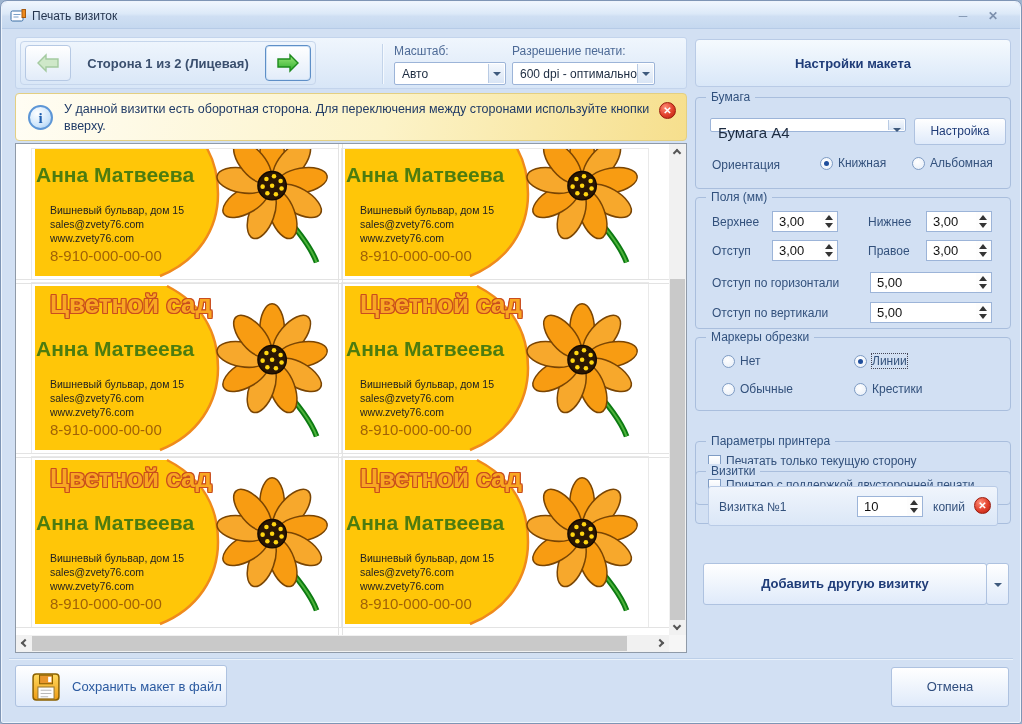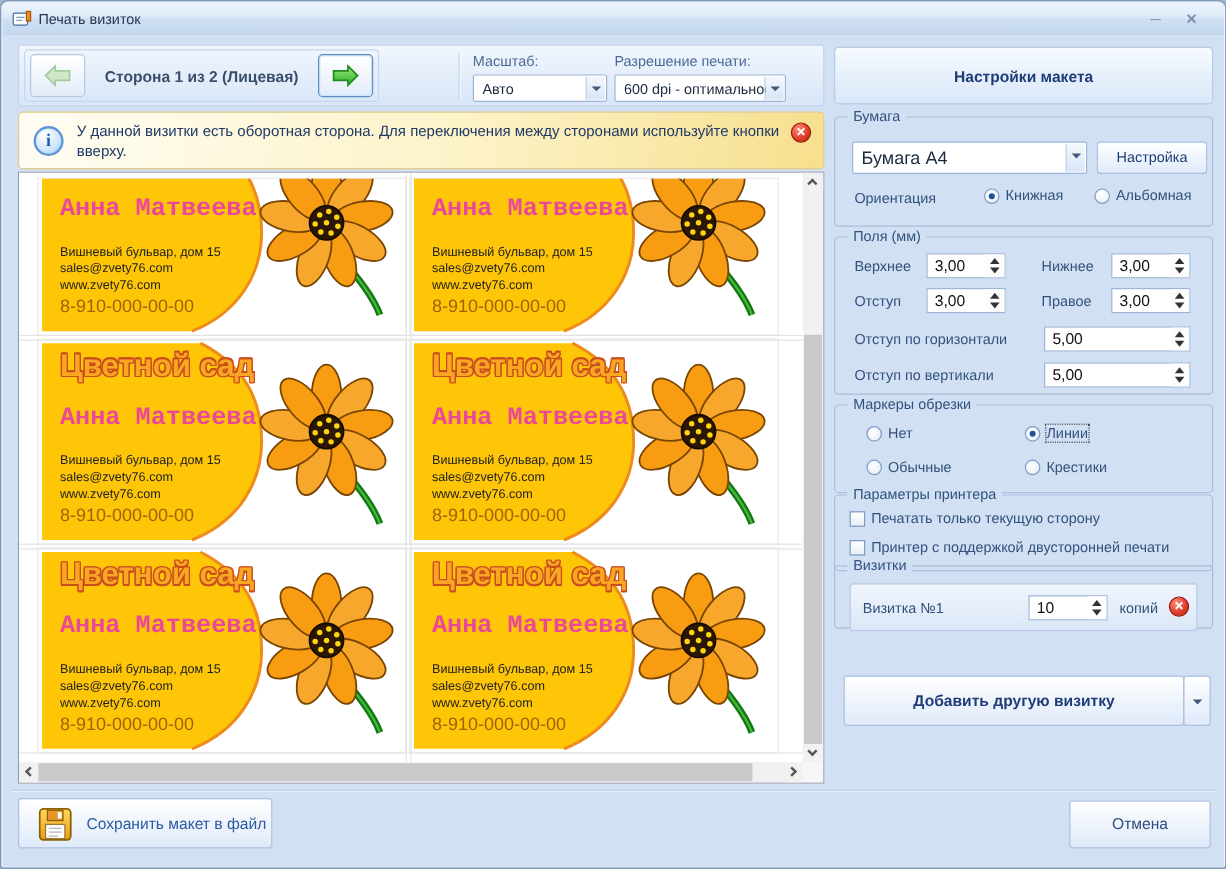--- a/index.html
+++ b/index.html
@@ -72,21 +72,21 @@
   .card-cell { position:absolute; width:306px; overflow:hidden; background:#fff;
                box-shadow:0 0 0 1px #e9e9e9; }
   .cell-r1 { top:5px; height:130px; } .cell-r2 { top:139px; height:170px; } .cell-r3 { top:313px; height:170px; }
   .cell-c1 { left:16px; } .cell-c2 { left:326px; }
   .card { position:absolute; left:0; top:0; width:306px; height:170px; }
   .cell-r1 .card { top:-40px; }
   .blob { position:absolute; left:0; top:0; width:306px; height:170px; }
   .company { position:absolute; left:18px; top:6px; font-size:26px; font-weight:bold; color:#f9a722;
              text-shadow:-1px -1px 0 #c94e1e, 1px -1px 0 #c94e1e, -1px 1px 0 #c94e1e, 1px 1px 0 #c94e1e,
                          -1px 0 0 #c94e1e, 1px 0 0 #c94e1e, 0 -1px 0 #c94e1e, 0 1px 0 #c94e1e; }
-  .cname { position:absolute; left:18px; top:54px; font-size:21px; font-weight:bold; color:#ec4899;font-family:Liberation Mono, monospace; }
+  .cname { position:absolute; left:4px; top:54px; font-size:21px; font-weight:bold; color:#4d7c0f; }
   .caddr { position:absolute; left:18px; top:94px; font-size:10.5px; line-height:14px; color:#222; }
   .cphone { position:absolute; left:18px; top:138px; font-size:15px; color:#a16207; }
   .flower { position:absolute; right:6px; top:18px; width:116px; height:142px; }
 
   
   .vscroll { position:absolute; top:0; right:0; width:17px; bottom:17px; background:#f1f1f1; }
   .hscroll { position:absolute; left:0; bottom:0; right:17px; height:17px; background:#f1f1f1; }
   .scroll-corner { position:absolute; right:0; bottom:0; width:17px; height:17px; background:#f6f6f6; }
   .sb-btn { position:absolute; background:#f1f1f1; cursor:pointer; }
   .vscroll .up { left:0; top:0; width:17px; height:15px; } .vscroll .down { left:0; bottom:0; width:17px; height:15px; }
@@ -102,25 +102,25 @@
   
   .right-col { position:absolute; left:692px; top:36px; width:322px; height:616px; }
   .panel-header { position:absolute; left:2px; right:4px; top:2px; height:48px;
                   background:linear-gradient(#f5fafe,#d9e7f8); border:1px solid #b9cbe6;
                   border-radius:4px; text-align:center; }
   .panel-header span { display:inline-block; margin-top:16px; font-size:13px; font-weight:bold; color:#1f3c78; }
   .group { position:absolute; left:2px; right:4px; border:1px solid #a9bedd; border-radius:4px; }
   .legend { position:absolute; left:10px; top:-8px; padding:0 5px; font-size:12px; color:#31517e;
             background:#d2e0f3; }
   .g-paper { top:60px; height:92px; } .g-margins { top:160px; height:132px; }
-  .g-crop { top:300px; height:74px; } .g-printer { top:375px; height:64px;padding-left:12px; }
+  .g-crop { top:300px; height:74px; } .g-printer { top:404px; height:64px;padding-left:12px; }
   .g-cards { top:434px; height:53px; }
   .flabel { position:absolute; font-size:12px; color:#33517c; white-space:nowrap; }
 
-  .paper-combo { top:20px; left:14px; width:196px; height:27px; }
+  .paper-combo { top:20px; left:14px; width:196px; height:14px; }
   .paper-combo .combo-value { font-size:15px; top:5px; }
   .btn { background:linear-gradient(#ffffff,#dfeafa); border:1px solid #aec2e0; border-radius:3px;
          color:#1f3c78; font-size:12px; cursor:pointer; text-align:center; }
   .btn-setup { position:absolute; left:218px; top:20px; width:92px; height:27px; line-height:25px; }
 
   .radio, .check { position:absolute; display:flex; align-items:center; cursor:pointer; }
   .rb { width:13px; height:13px; border-radius:50%; border:1px solid #7f9cc4;
         background:radial-gradient(circle at 40% 35%, #ffffff, #e4ecf7); position:relative; flex:none; }
   .rb.on:after { content:""; position:absolute; left:3px; top:3px; width:5px; height:5px;
                  border-radius:50%; background:#1f4e9c; }

